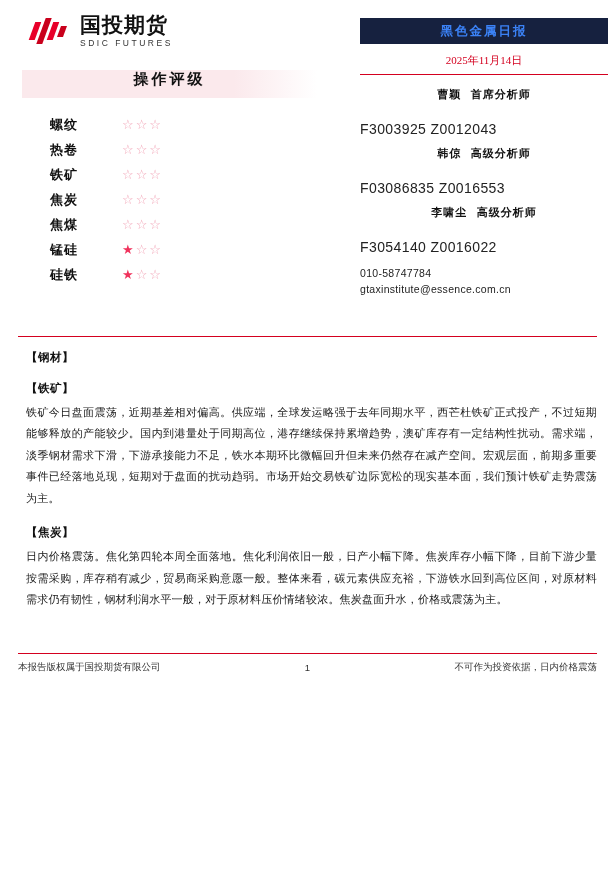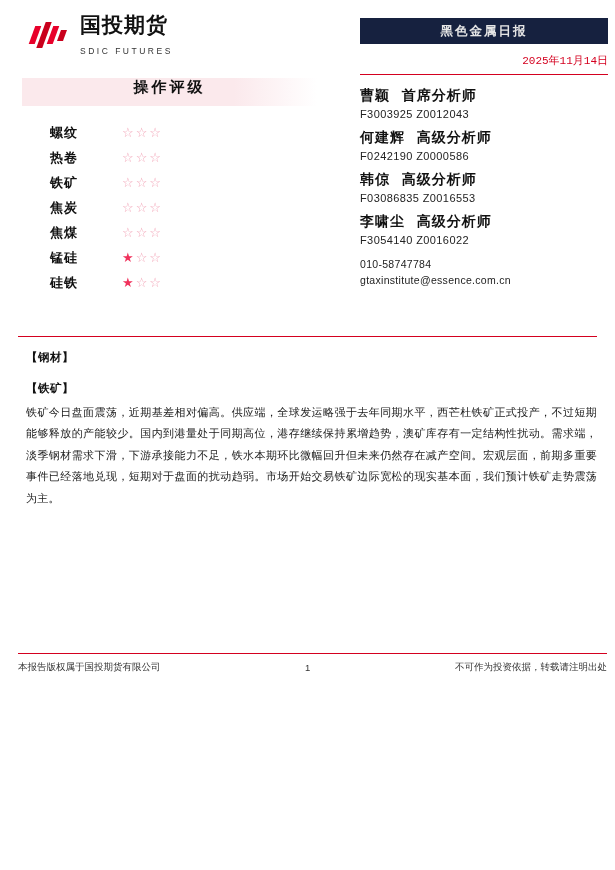--- a/index.html
+++ b/index.html
@@ -58,21 +58,21 @@
     font-weight: bold;
     letter-spacing: 1px;
     color: #111;
     line-height: 1.05;
   }
   .logo-text-en {
     font-family: "Liberation Sans", sans-serif;
     font-size: 8.5px;
     letter-spacing: 2.5px;
     color: #333;
-    margin-top: 10px;
+    margin-top: 2px;
   }
 
   .rating-title-bar {
     margin: 22px 0 0 0;
     width: 295px;
     height: 28px;
     background: linear-gradient(to right, #fbe9ec 0%, #fbe9ec 72%, #ffffff 100%);
     display: flex;
     justify-content: center;
   }
@@ -119,54 +119,55 @@
   .report-banner {
     background: #16213f;
     height: 26px;
     display: flex;
     align-items: center;
     justify-content: center;
     width: 248px;
   }
   .report-banner .t {
     font-family: "DejaVu Sans", sans-serif;
-    color: #e5e5e5;
+    color: #3b82f6;
     font-size: 12.5px;
     font-weight: bold;
     letter-spacing: 2px;
   }
   .report-date {
     width: 248px;
-    text-align: right;
+    text-align: center;
     color: #d4001f;
     font-size: 11px;
-    font-family: Liberation Mono, monospace;
+    font-family: Liberation Serif, serif;
     margin-top: 9px;
     padding-bottom: 6px;
     border-bottom: 1px solid #d4001f;
   }
   .analysts {
     margin-top: 12px;
     width: 248px;
   }
   .analyst {
     margin-bottom: 9px;
   }
   .analyst-name {
     font-family: "DejaVu Sans", sans-serif;
-    font-size: 14px;
+    font-size: 11px;
     font-weight: bold;
     color: #111;
     letter-spacing: 1px;
+    text-align: center;
   }
   .analyst-codes {
     font-family: "Liberation Sans", sans-serif;
-    font-size: 11px;
+    font-size: 14px;
     color: #222;
-    margin-top: 3px;
+    margin-top: 19px;
     letter-spacing: 0.4px;
   }
   .contact {
     margin-top: 12px;
     width: 260px;
   }
   .contact div {
     font-family: "Liberation Sans", sans-serif;
     font-size: 10.5px;
     color: #222;
@@ -204,21 +205,21 @@
     line-height: 1.95;
     color: #1a1a1a;
     text-align: justify;
     letter-spacing: 0.2px;
   }
 
   
   .footer {
     position: absolute;
     left: 18px;
-    right: 8px;
+    right: 18px;
     bottom: 18px;
   }
   .footer-rule { border-top: 1px solid #d4001f; }
   .footer-row {
     display: flex;
     justify-content: space-between;
     align-items: center;
     margin-top: 7px;
     font-family: "DejaVu Sans", sans-serif;
     font-size: 9.5px;
@@ -292,26 +293,20 @@
 
       <div class="analysts">
         <div class="analyst">
           <div class="analyst-name">
             <span>曹颖</span>&nbsp;&nbsp;<span>首席分析师</span>
           </div>
           <div class="analyst-codes">F3003925  Z0012043</div>
         </div>
         <div class="analyst">
           <div class="analyst-name">
-            <span>何建辉</span>&nbsp;&nbsp;<span>高级分析师</span>
-          </div>
-          <div class="analyst-codes">F0242190  Z0000586</div>
-        </div>
-        <div class="analyst">
-          <div class="analyst-name">
             <span>韩倞</span>&nbsp;&nbsp;<span>高级分析师</span>
           </div>
           <div class="analyst-codes">F03086835  Z0016553</div>
         </div>
         <div class="analyst">
           <div class="analyst-name">
             <span>李啸尘</span>&nbsp;&nbsp;<span>高级分析师</span>
           </div>
           <div class="analyst-codes">F3054140  Z0016022</div>
         </div>
@@ -327,24 +322,28 @@
   <div class="rule"></div>
 
   <div class="body">
     <div class="section">
       <div class="section-head">【钢材】</div>
     </div>
     <div class="section">
       <div class="section-head">【铁矿】</div>
       <div class="section-text">铁矿今日盘面震荡，近期基差相对偏高。供应端，全球发运略强于去年同期水平，西芒杜铁矿正式投产，不过短期能够释放的产能较少。国内到港量处于同期高位，港存继续保持累增趋势，澳矿库存有一定结构性扰动。需求端，淡季钢材需求下滑，下游承接能力不足，铁水本期环比微幅回升但未来仍然存在减产空间。宏观层面，前期多重要事件已经落地兑现，短期对于盘面的扰动趋弱。市场开始交易铁矿边际宽松的现实基本面，我们预计铁矿走势震荡为主。</div>
     </div>
+    <div class="section">
+      <div class="section-head">【焦炭】</div>
+      <div class="section-text">日内价格震荡。焦化第四轮本周全面落地。焦化利润依旧一般，日产小幅下降。焦炭库存小幅下降，目前下游少量按需采购，库存稍有减少，贸易商采购意愿一般。整体来看，碳元素供应充裕，下游铁水回到高位区间，对原材料需求仍有韧性，钢材利润水平一般，对于原材料压价情绪较浓。焦炭盘面升水，价格或震荡为主。</div>
+    </div>
   </div>
 
   <div class="footer">
     <div class="footer-rule"></div>
     <div class="footer-row">
       <div>本报告版权属于国投期货有限公司</div>
       <div class="footer-center">1</div>
-      <div>不可作为投资依据，转载请注明出处</div>
+      <div>不可作为投资依据，日内价格震荡</div>
     </div>
   </div>
 
 </div>
 
 </body></html>

